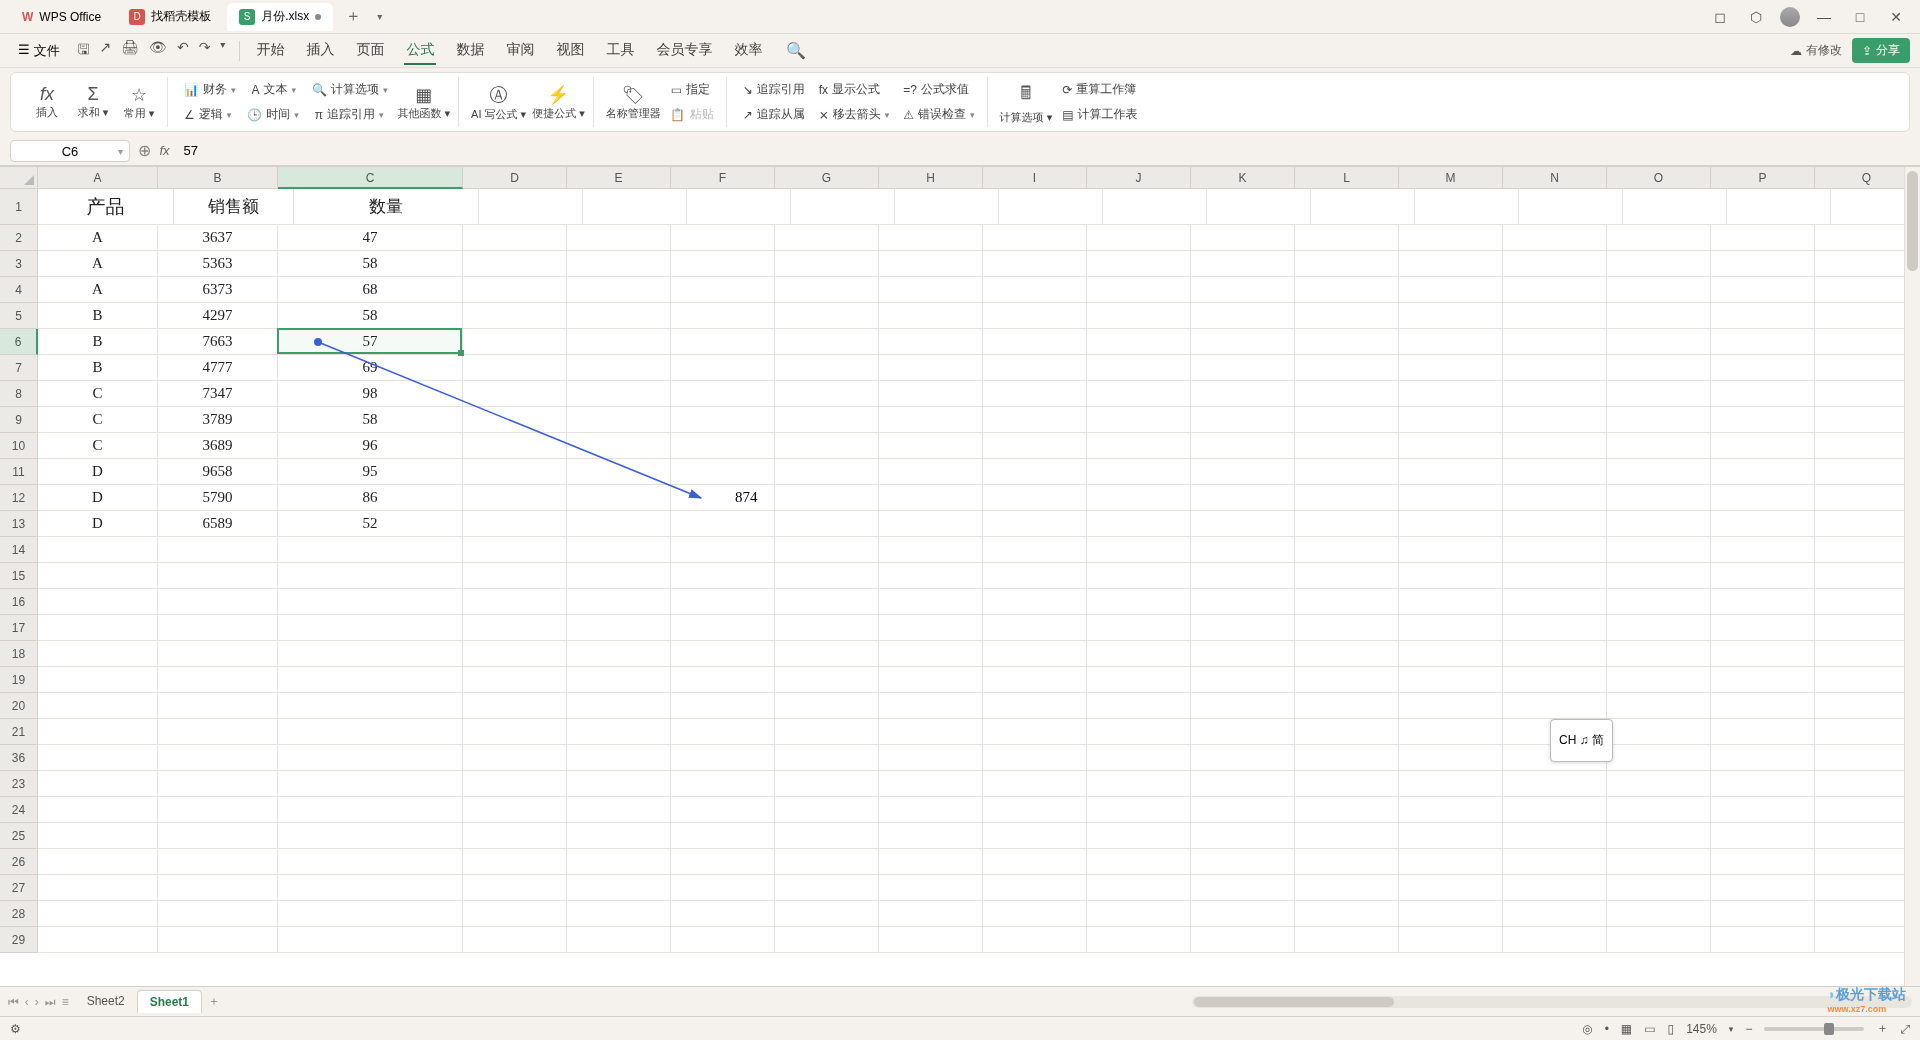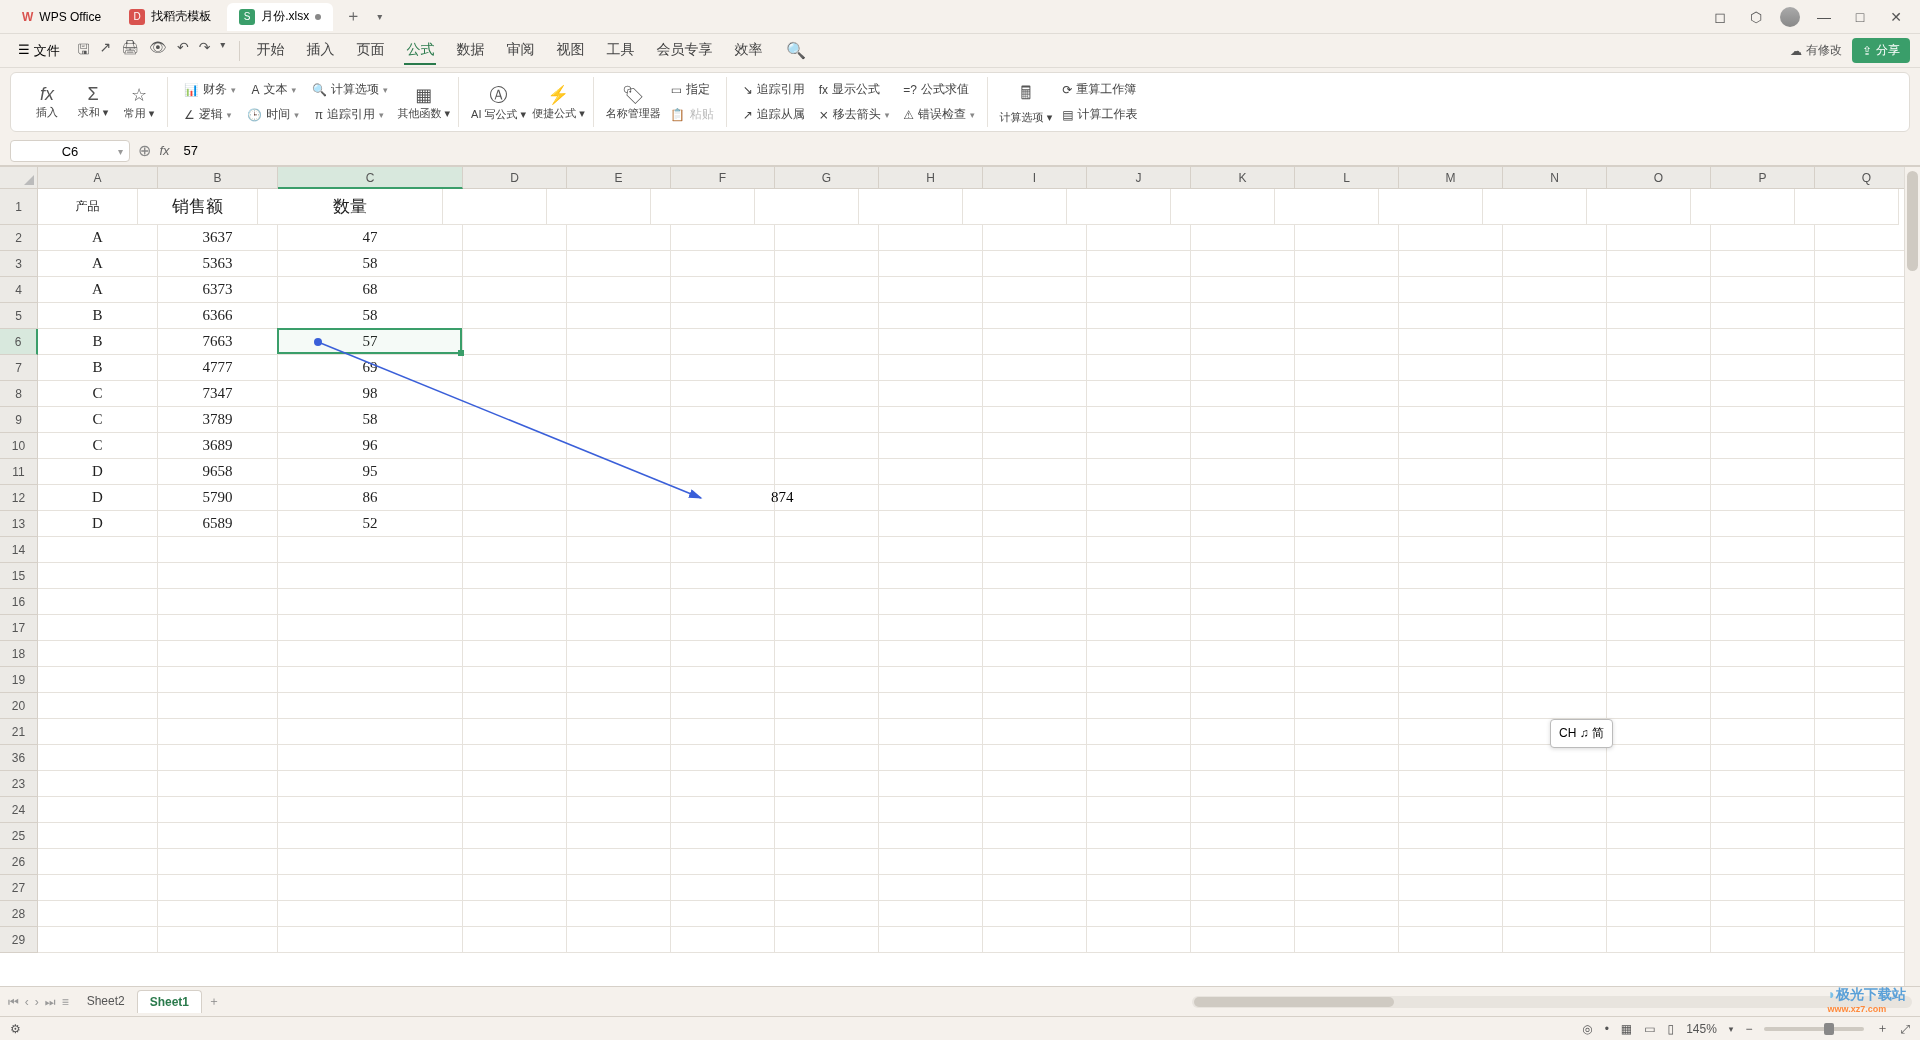--- a/index.html
+++ b/index.html
@@ -58,22 +58,22 @@
     .rowhdr.active { background:#d8e8dd; border-right:2px solid #3a9e6a;}
     .colhdr.active-col { background:#d8e8dd; border-bottom:2px solid #3a9e6a;}
     .cells { position:absolute; left:38px; top:22px;}
     .row { display:flex; height:26px;}
     .row.first { height:36px; }
     .cell { border-right:1px solid #e6e2dc; border-bottom:1px solid #e6e2dc; font-size:15px; color:#222; display:flex; align-items:center; justify-content:center; font-family: "SimSun", serif;}
     .selected-cell { position:absolute; border:2px solid #3a9e6a; pointer-events:none; background:rgba(58,158,106,0.05);}
     .selected-cell::after { content:""; position:absolute; right:-4px; bottom:-4px; width:6px; height:6px; background:#3a9e6a;}
     .trace-dot { position:absolute; width:8px; height:8px; background:#3a5fd9; border-radius:50%; }
     .trace-arrow { position:absolute; pointer-events:none; }
-    .floating-val { position:absolute; font-size:15px; font-family:"SimSun",serif;margin-left:36px; }
-    .ime-box { position:absolute; background:#fff; border:1px solid #bbb; border-radius:4px; padding:5px 8px; font-size:12px; box-shadow:0 1px 4px rgba(0,0,0,0.15);}
+    .floating-val { position:absolute; font-size:15px; font-family:"SimSun",serif; }
+    .ime-box { position:absolute; background:#fff; border:1px solid #bbb; border-radius:4px; padding:12px 8px; font-size:12px; box-shadow:0 1px 4px rgba(0,0,0,0.15);}
     .vscroll { position:absolute; right:0; top:0; bottom:0; width:16px; background:#f5f1ec; border-left:1px solid #e0dcd6;}
     .vscroll .thumb { position:absolute; left:2px; right:2px; top:4px; height:100px; background:#cfcac2; border-radius:6px;}
     
     .sheettabs { display:flex; align-items:center; height:30px; background:#f5f1ec; border-top:1px solid #d6d0c8; padding:0 8px; gap:6px; font-size:12px;}
     .sheettabs .nav { color:#999; cursor:pointer;}
     .sheettabs .stab { padding:4px 12px; cursor:pointer; color:#555;}
     .sheettabs .stab.active { background:#fff; color:#2a7a4c; border:1px solid #d6d0c8; border-bottom:none; border-radius:4px 4px 0 0; font-weight:bold;}
     .sheettabs .add { color:#888; cursor:pointer;}
     .hscroll-track { margin-left:auto; width:720px; height:12px; background:#e8e4de; border-radius:6px; position:relative;}
     .hscroll-thumb { position:absolute; left:2px; top:1px; width:200px; height:10px; background:#cfcac2; border-radius:5px;}
@@ -344,21 +344,21 @@
         <div class="rowhdr">23</div>
         <div class="rowhdr">24</div>
         <div class="rowhdr">25</div>
         <div class="rowhdr">26</div>
         <div class="rowhdr">27</div>
         <div class="rowhdr">28</div>
         <div class="rowhdr">29</div>
       </div>
     <div class="cells" id="cells">
         <div class="row first">
-          <div class="cell" style="width: 100px; font-size: 12px;">产品</div>
+          <div class="cell" style="width: 136px; font-size: 19px;">产品</div>
           <div class="cell" style="width: 120px; font-size: 17px;">销售额</div>
           <div class="cell" style="width: 185px; font-size: 17px;">数量</div>
           <div class="cell" style="width: 104px; font-size: 17px;"></div>
           <div class="cell" style="width: 104px; font-size: 17px;"></div>
           <div class="cell" style="width: 104px; font-size: 17px;"></div>
           <div class="cell" style="width: 104px; font-size: 17px;"></div>
           <div class="cell" style="width: 104px; font-size: 17px;"></div>
           <div class="cell" style="width: 104px; font-size: 17px;"></div>
           <div class="cell" style="width: 104px; font-size: 17px;"></div>
           <div class="cell" style="width: 104px; font-size: 17px;"></div>
@@ -421,21 +421,21 @@
           <div class="cell" style="width: 104px;"></div>
           <div class="cell" style="width: 104px;"></div>
           <div class="cell" style="width: 104px;"></div>
           <div class="cell" style="width: 104px;"></div>
           <div class="cell" style="width: 104px;"></div>
           <div class="cell" style="width: 104px;"></div>
           <div class="cell" style="width: 104px;"></div>
         </div>
         <div class="row">
           <div class="cell" style="width: 120px;">B</div>
-          <div class="cell" style="width: 120px;">6366</div>
+          <div class="cell" style="width: 120px;">4297</div>
           <div class="cell" style="width: 185px;">58</div>
           <div class="cell" style="width: 104px;"></div>
           <div class="cell" style="width: 104px;"></div>
           <div class="cell" style="width: 104px;"></div>
           <div class="cell" style="width: 104px;"></div>
           <div class="cell" style="width: 104px;"></div>
           <div class="cell" style="width: 104px;"></div>
           <div class="cell" style="width: 104px;"></div>
           <div class="cell" style="width: 104px;"></div>
           <div class="cell" style="width: 104px;"></div>

